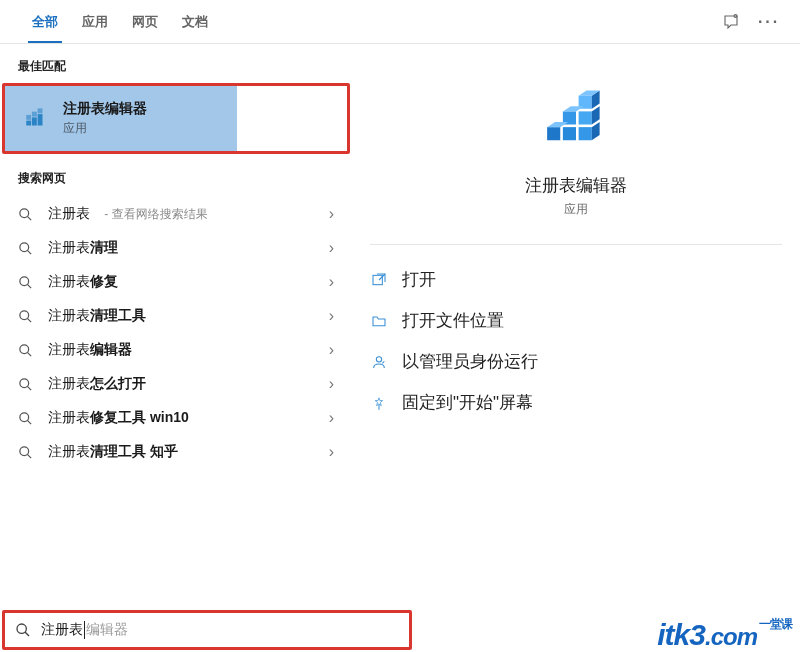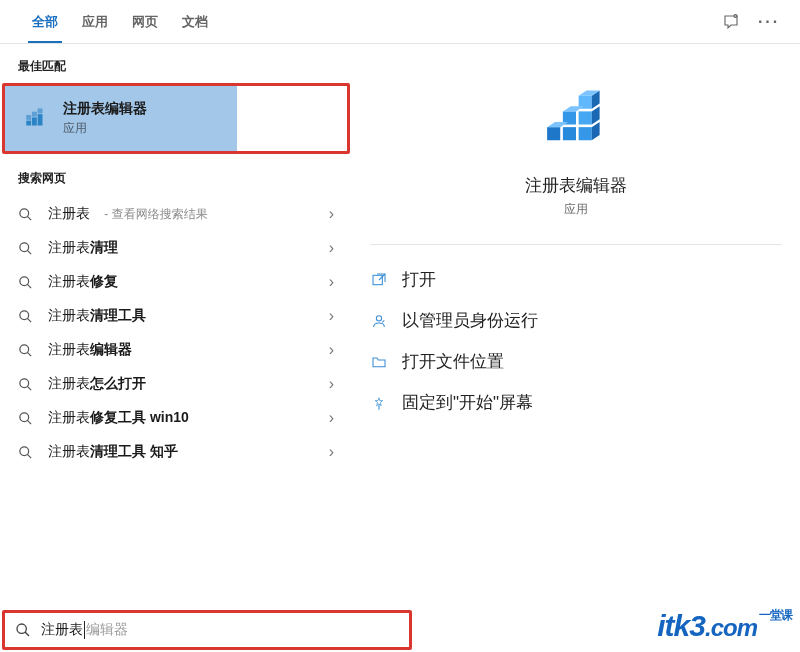--- a/index.html
+++ b/index.html
@@ -39,21 +39,21 @@
     .actions { padding: 6px 18px; }
     .action { display: flex; align-items: center; gap: 14px; padding: 9px 0; font-size: 17px; color: #222; cursor: pointer; }
     .action .a-icon { width: 18px; color: #3a8fd6; display: flex; justify-content: center; }
     
     .search-bar { position: absolute; left: 2px; bottom: 2px; width: 410px; height: 40px; border: 3px solid #d9362f; border-radius: 2px; display: flex; align-items: center; padding: 0 10px; background: #fff; }
     .search-bar .sb-icon { color: #444; margin-right: 10px; }
     .search-bar .sb-text { font-size: 14px; color: #1a1a1a; }
     .search-bar .sb-hint { font-size: 14px; color: #9a9a9a; }
     .caret { display: inline-block; width: 1px; height: 18px; background: #222; vertical-align: middle; margin: 0 1px; }
     
-    .watermark { position: absolute; right: 8px; bottom: 9px; font-weight: 800; font-size: 30px; font-style: italic; color: #1565c0; letter-spacing: -1px; }
+    .watermark { position: absolute; right: 8px; bottom: 0px; font-weight: 800; font-size: 30px; font-style: italic; color: #1565c0; letter-spacing: -1px; }
     .watermark .sm { font-size: 12px; font-style: normal; font-weight: 600; color: #1565c0; margin-left: 2px; display: inline-block; line-height: 1; vertical-align: top; }
     
     svg { display: block; }
   </style>
 </head>
 <body>
 
 <div class="tabs">
   <div class="tab active">
       <span>全部</span>
@@ -217,34 +217,34 @@
               <rect x="3" y="5" width="14" height="14"></rect>
               <path d="M9 3h12v12"></path>
               <path d="M21 3l-9 9"></path>
             </svg>
           </span>
           <span>打开</span>
         </div>
         <div class="action">
           <span class="a-icon">
             <svg width="16" height="16" viewBox="0 0 24 24" fill="none" stroke="currentColor" stroke-width="1.6">
+              <path d="M3 6h6l2 3h10v10H3z"></path>
+            </svg>
+          </span>
+          <span>打开文件位置</span>
+        </div>
+        <div class="action">
+          <span class="a-icon">
+            <svg width="16" height="16" viewBox="0 0 24 24" fill="none" stroke="currentColor" stroke-width="1.6">
               <circle cx="12" cy="8" r="4"></circle>
               <path d="M4 21c0-4 4-6 8-6s8 2 8 6"></path>
               <path d="M17 14l3-3"></path>
             </svg>
           </span>
           <span>以管理员身份运行</span>
-        </div>
-        <div class="action">
-          <span class="a-icon">
-            <svg width="16" height="16" viewBox="0 0 24 24" fill="none" stroke="currentColor" stroke-width="1.6">
-              <path d="M3 6h6l2 3h10v10H3z"></path>
-            </svg>
-          </span>
-          <span>打开文件位置</span>
         </div>
         <div class="action">
           <span class="a-icon">
             <svg width="16" height="16" viewBox="0 0 24 24" fill="none" stroke="currentColor" stroke-width="1.6">
               <path d="M12 3l2 6h6l-5 4 2 7-5-4-5 4 2-7-5-4h6z" transform="scale(0.7) translate(5,3)"></path>
               <line x1="12" y1="14" x2="12" y2="22"></line>
             </svg>
           </span>
           <span>固定到"开始"屏幕</span>
         </div>

